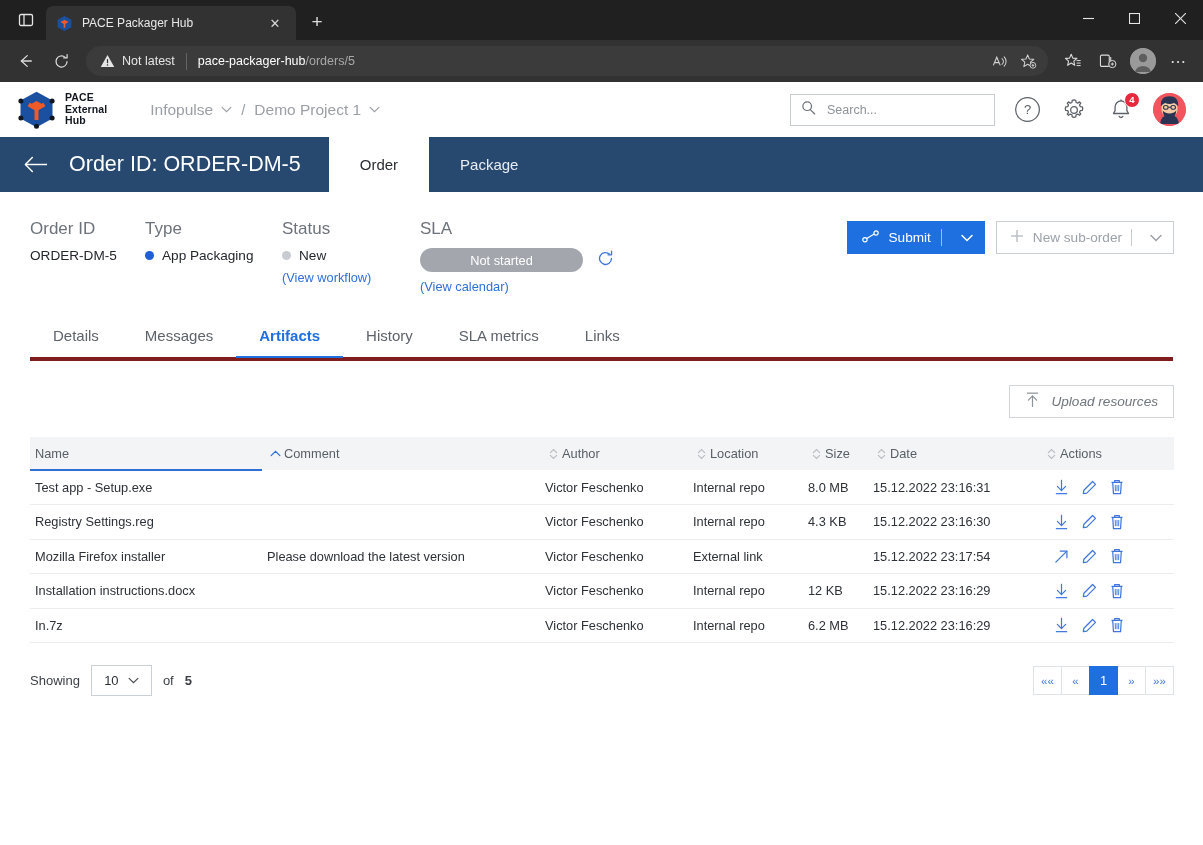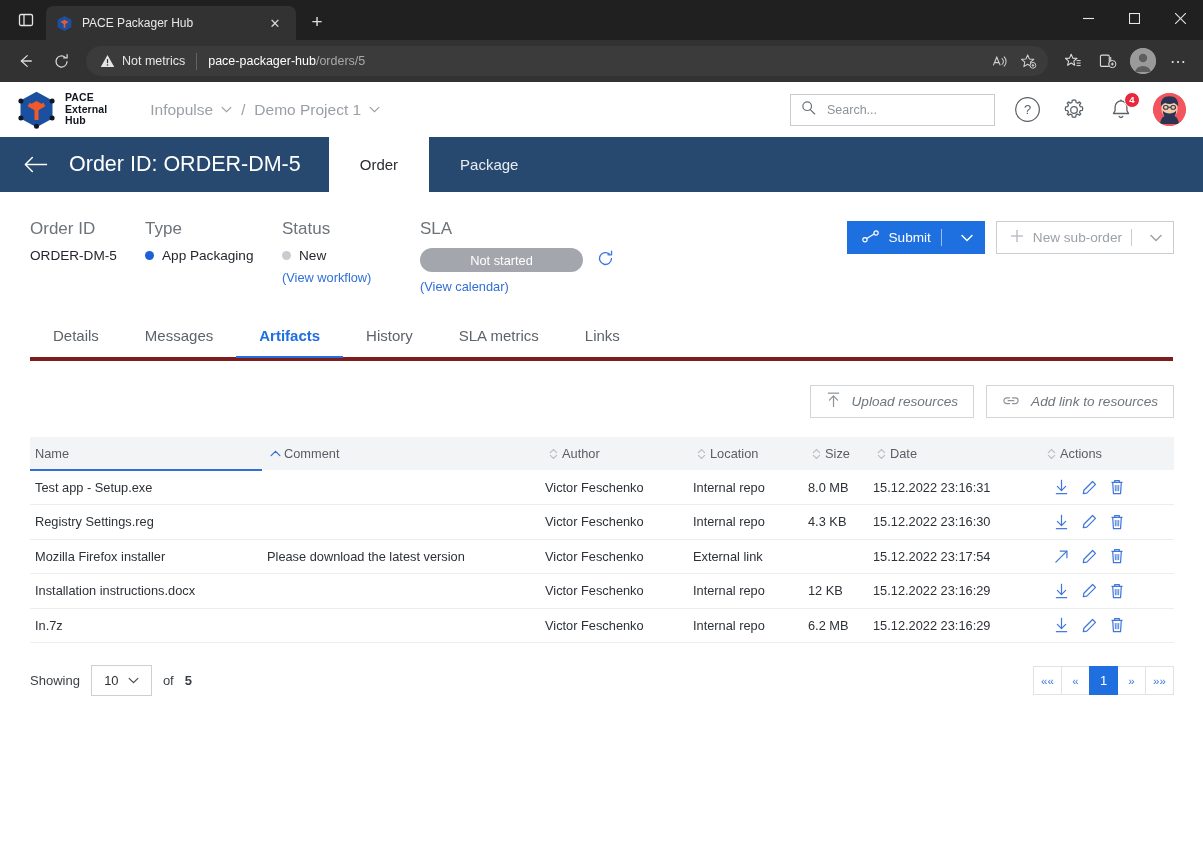--- a/index.html
+++ b/index.html
@@ -226,21 +226,21 @@
     </div>
     <div class="omnibox">
       <span class="notsecure">
         <span class="warn-tri">
           <svg width="15" height="14" viewBox="0 0 16 15">
               <path d="M8 1.2 L15.2 13.8 L0.8 13.8 Z" fill="#e6e6e6"></path>
               <line x1="8" y1="5.5" x2="8" y2="9.8" stroke="#323232" stroke-width="1.3"></line>
               <circle cx="8" cy="11.7" r="0.85" fill="#323232"></circle>
             </svg>
         </span>
-        <span>Not metrics</span>
+        <span>Not latest</span>
       </span>
       <span class="omni-sep"></span>
       <span class="url"><span>pace-packager-hub</span><span class="dim">/orders/5</span></span>
       <span class="omni-actions">
         <span class="omni-ic">
           <svg width="17" height="17" viewBox="0 0 20 20">
               <path d="M3 14 L6.8 5 L10.6 14 M4.4 11.3 L9.2 11.3" fill="none" stroke="#d2d2d2" stroke-width="1.3" stroke-linecap="round"></path>
               <path d="M13 6.6 a4.4 4.4 0 0 1 0 6.8 M15.5 4.6 a7.6 7.6 0 0 1 0 10.8" fill="none" stroke="#d2d2d2" stroke-width="1.2" stroke-linecap="round"></path>
             </svg>
         </span>
@@ -471,30 +471,20 @@
       <button class="tool-btn">
         <span>
           <svg width="15" height="16" viewBox="0 0 16 17">
               <line x1="2" y1="1.2" x2="14" y2="1.2" stroke="#8d9399" stroke-width="1.3"></line>
               <line x1="8" y1="4" x2="8" y2="16" stroke="#8d9399" stroke-width="1.3"></line>
               <path d="M3.6 8.6 L8 4.1 L12.4 8.6" fill="none" stroke="#8d9399" stroke-width="1.3" stroke-linecap="round" stroke-linejoin="round"></path>
             </svg>
         </span>
         <span>Upload resources</span>
       </button>
-      <button class="tool-btn">
-        <span>
-          <svg width="18" height="13" viewBox="0 0 20 14">
-              <path d="M8.4 4 h-3.1 a3.2 3.2 0 0 0 0 6.4 h3.1" fill="none" stroke="#8d9399" stroke-width="1.3" stroke-linecap="round"></path>
-              <path d="M11.6 4 h3.1 a3.2 3.2 0 0 1 0 6.4 h-3.1" fill="none" stroke="#8d9399" stroke-width="1.3" stroke-linecap="round"></path>
-              <line x1="6.8" y1="7.2" x2="13.2" y2="7.2" stroke="#8d9399" stroke-width="1.3" stroke-linecap="round"></line>
-            </svg>
-        </span>
-        <span>Add link to resources</span>
-      </button>
     </div>
 
     <div class="tbl">
       <table>
         <colgroup>
           <col style="width:232px">
             <col style="width:278px">
             <col style="width:148px">
           <col style="width:115px">
             <col style="width:65px">

